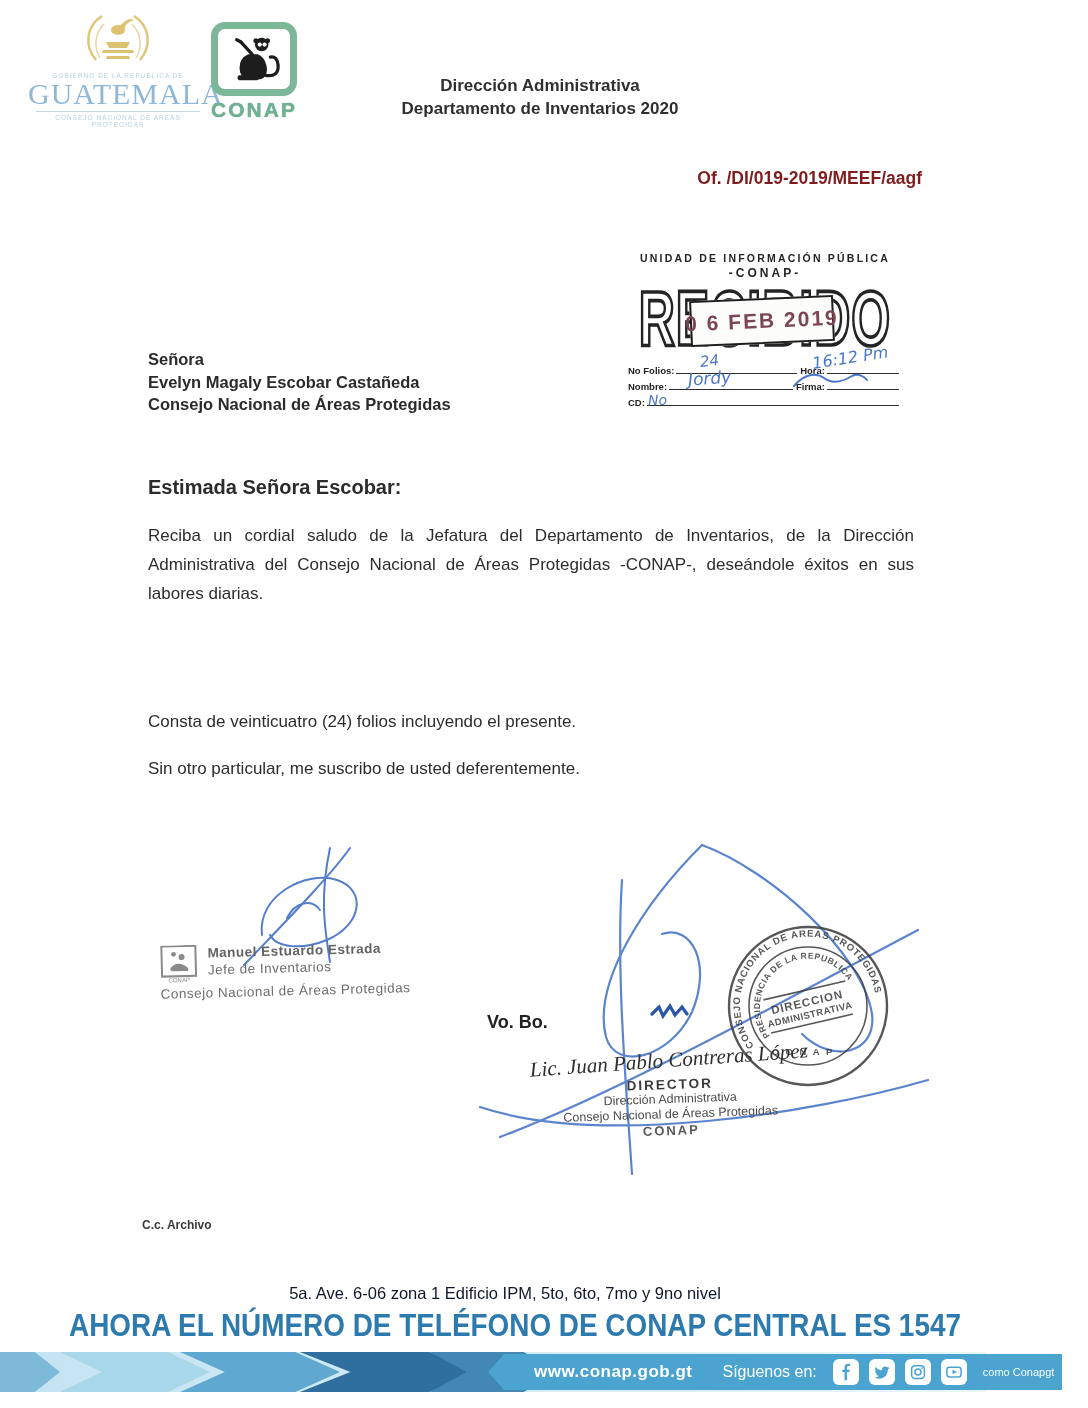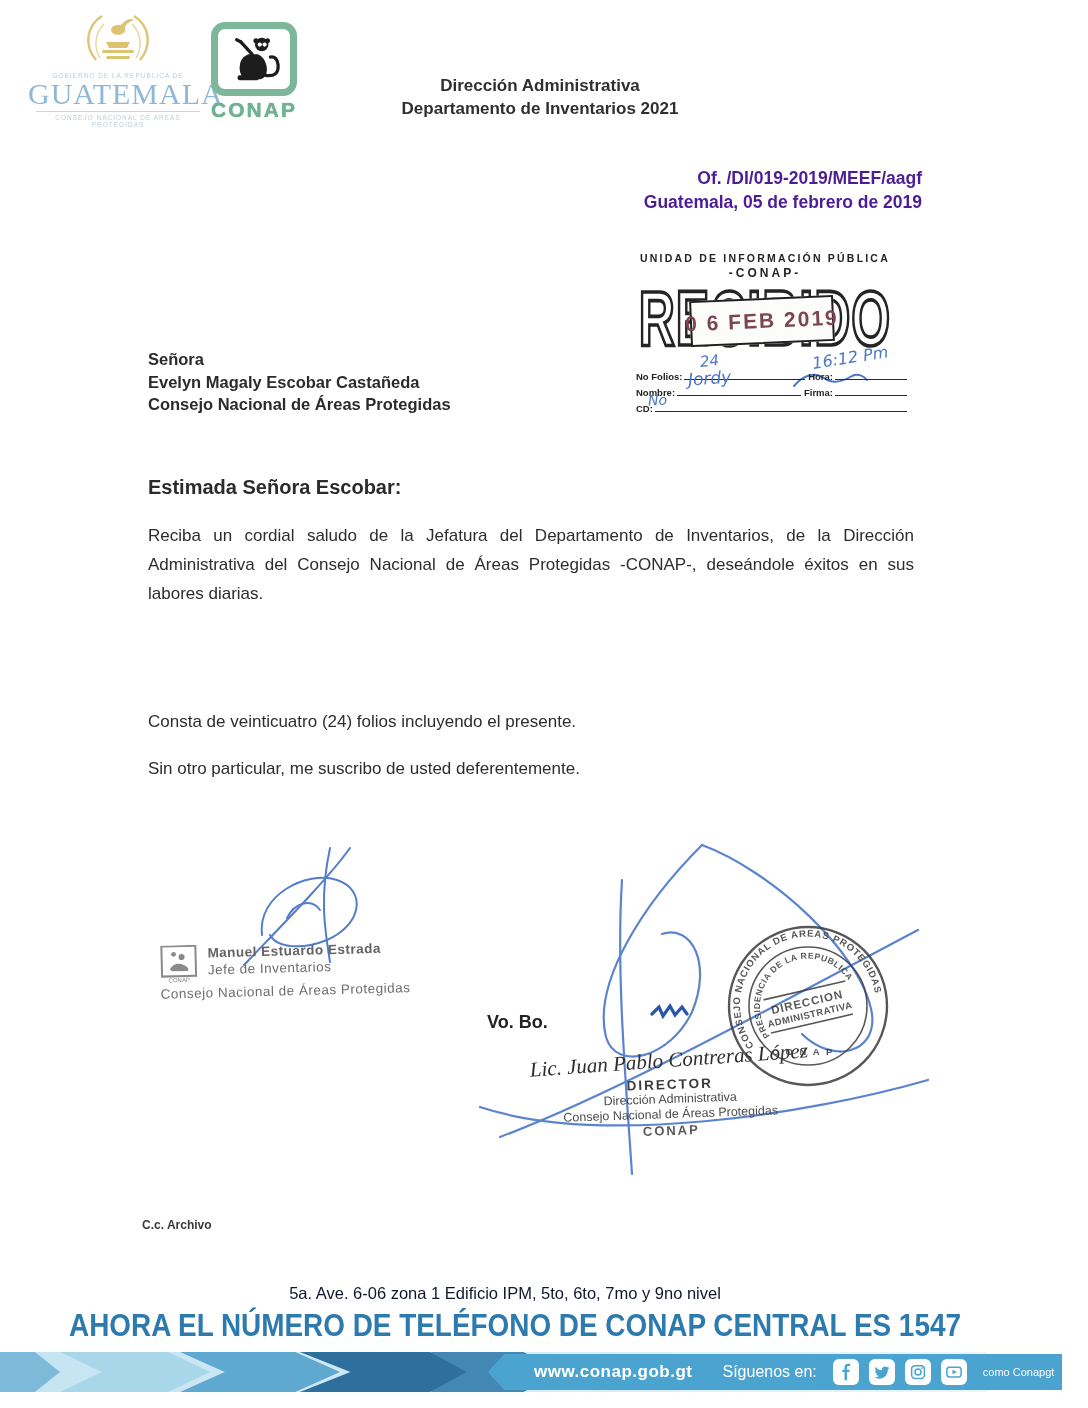--- a/index.html
+++ b/index.html
@@ -17,39 +17,39 @@
   .guat-small { font-size:6.5px; letter-spacing:1px; color:#b9cfdd; margin-top:2px; }
   .guat-name { font-family:"Liberation Serif", serif; font-size:30px; color:#8fb8d8; letter-spacing:1px; line-height:30px; }
   .guat-rule { border-top:1px solid #c3d7e4; margin:2px 8px 1px 8px; }
   .conap-logo { left:204px; top:22px; width:100px; text-align:center; }
   .conap-frame { width:86px; height:74px; margin:0 auto; border:7px solid #7db79a; border-radius:14px; background:#fff; display:flex; align-items:center; justify-content:center; }
   .conap-word { margin-top:2px; font-size:21px; font-weight:bold; color:#6fb193; letter-spacing:2px; text-shadow:0 0 1px #4c8a6e; }
 
   
   .doc-title { left:330px; top:74px; width:420px; text-align:center; font-weight:bold; font-size:17px; line-height:23px; color:#2f2f2f; }
 
-  .ref-block { left:540px; top:166px; width:382px; text-align:right; font-weight:bold; font-size:17.5px; line-height:24px; color:#4c1d95; }
+  .ref-block { left:540px; top:166px; width:382px; text-align:right; font-weight:bold; font-size:17.5px; line-height:24px; color:#7f1d1d; }
 
   
   .rstamp { left:628px; top:252px; width:274px; color:#232323; }
   .rstamp-title { font-weight:bold; font-size:10.5px; letter-spacing:2.2px; text-align:center; white-space:nowrap; }
   .rstamp-sub { font-weight:bold; font-size:12px; letter-spacing:3px; text-align:center; margin-top:2px; }
   .recibido {
     position:absolute; left:-4px; top:22px; width:282px; text-align:center;
     font-weight:bold; font-size:50px; letter-spacing:1px; white-space:nowrap;
     color:transparent; -webkit-text-stroke:2.4px #242424;
     transform:scaleY(1.55); transform-origin:top center; z-index:1;
   }
   .datebox {
     position:absolute; left:62px; top:46px; width:144px; height:46px;
     background:#fcfcfa; border:2.5px solid #1e1e1e; z-index:2;
     transform:rotate(-2.5deg); display:flex; align-items:center; justify-content:center;
   }
   .datebox span { color:#7c4650; font-weight:bold; font-size:21px; letter-spacing:2px; white-space:nowrap; }
-  .rstamp-fields { position:absolute; top:114px; left:0; width:274px; font-weight:bold; font-size:9.5px; z-index:1;margin-left:8px; }
+  .rstamp-fields { position:absolute; top:108px; left:0; width:274px; font-weight:bold; font-size:9.5px; z-index:1; }
   .frow { display:flex; align-items:flex-end; height:16px; }
   .fline { border-bottom:1.3px solid #2a2a2a; flex:1; margin:0 3px 2px 2px; }
   .fline.short { flex:0 0 72px; }
   .hand { position:absolute; color:#4a77c9; font-style:italic; font-size:15px; z-index:3; white-space:nowrap; font-family:"DejaVu Sans", sans-serif; }
 
   
   .recipient { left:148px; top:348px; width:420px; font-weight:bold; font-size:16.5px; line-height:22.5px; }
   .salutation { left:148px; top:476px; font-weight:bold; font-size:20px; }
   .para { left:148px; width:766px; font-size:17px; line-height:29px; text-align:justify; color:#2d2d2d; }
   .p1 { top:521px; }
@@ -137,26 +137,25 @@
           <path d="M16,9 l-4,-2"></path>
           <path d="M42,44 q14,2 13,-11 q-1,-9 -8,-8"></path>
         </g>
       </svg>
     </div>
     <div class="conap-word">CONAP</div>
   </div>
 
   <div class="abs doc-title">
     <div>Dirección Administrativa</div>
-    <div>Departamento de Inventarios 2021</div>
+    <div>Departamento de Inventarios 2020</div>
   </div>
 
   <div class="abs ref-block">
     <div>Of. /DI/019-2019/MEEF/aagf</div>
-    <div>Guatemala, 05 de febrero de 2019</div>
   </div>
 
   <div class="abs rstamp">
     <div class="rstamp-title">UNIDAD DE INFORMACIÓN PÚBLICA</div>
     <div class="rstamp-sub">-CONAP-</div>
     <div class="recibido">RECIBIDO</div>
     <div class="datebox">
       <span>0 6 FEB 2019</span>
     </div>
     <div class="rstamp-fields">

